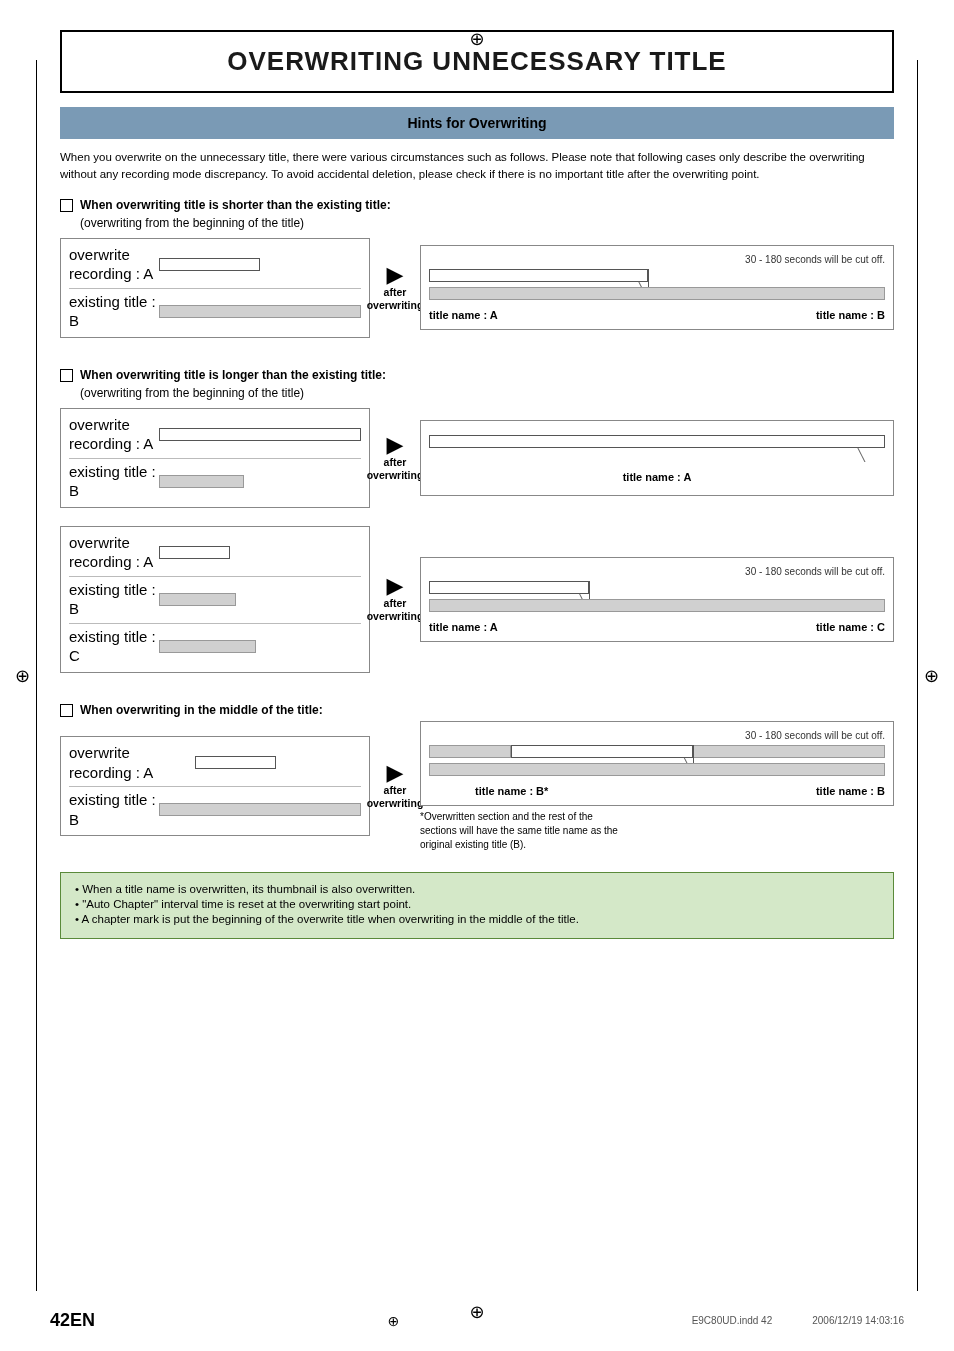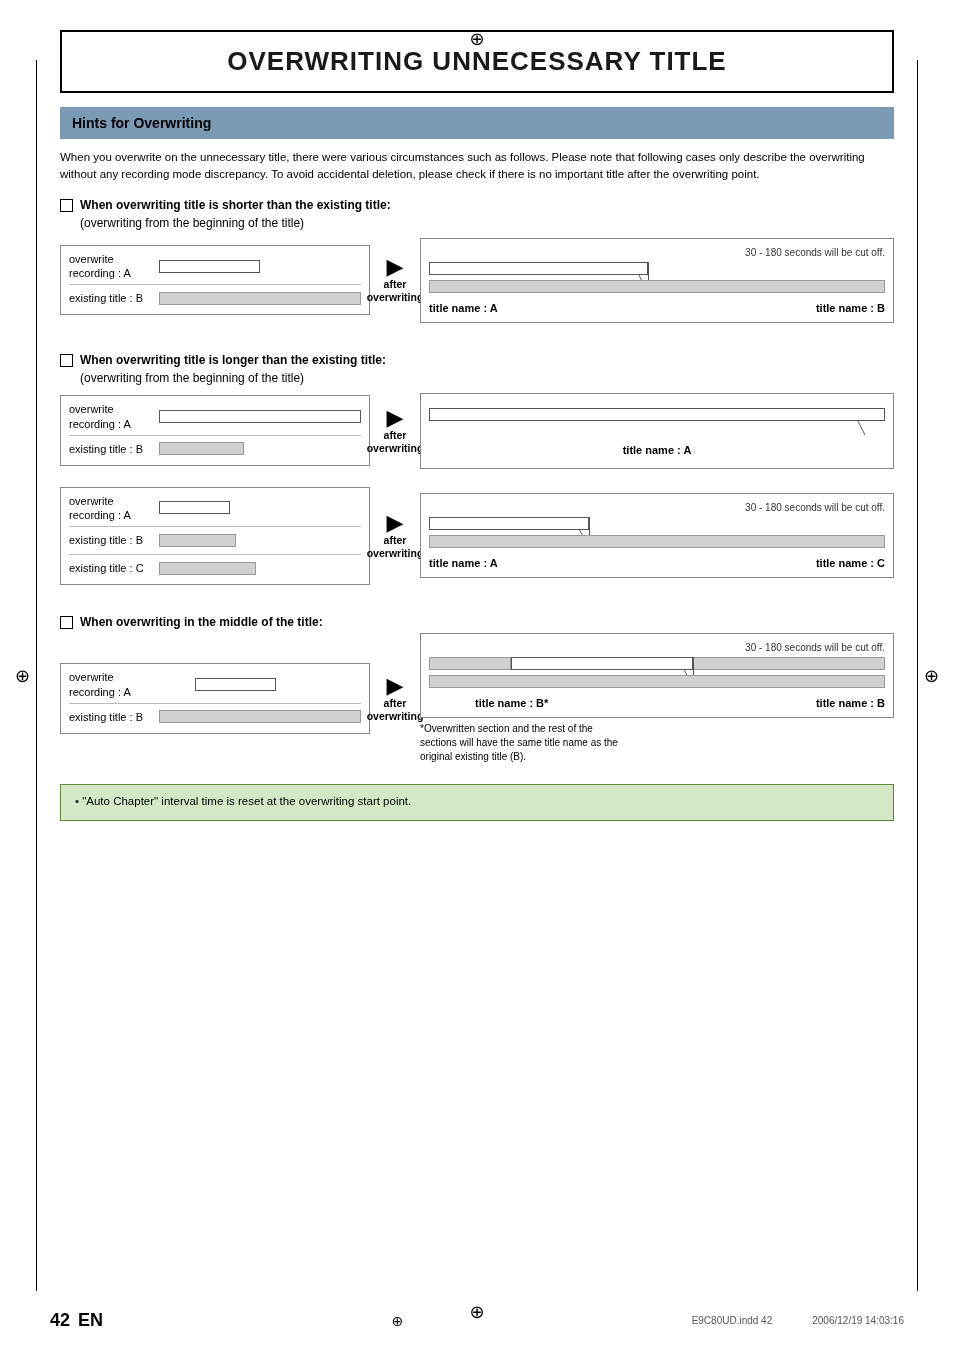--- a/index.html
+++ b/index.html
@@ -62,20 +62,21 @@
     }
 
     
     .section-header {
       background: #7a9ab5;
       padding: 8px 12px;
       font-size: 14px;
       font-weight: bold;
       color: #000;
       margin-bottom: 10px;
+      text-align: center;
     }
 
     
     .intro-text {
       font-size: 11.5px;
       line-height: 1.5;
       margin-bottom: 14px;
     }
 
     
@@ -119,21 +120,21 @@
       background: #fff;
       flex-shrink: 0;
     }
     .diag-row {
       display: flex;
       align-items: center;
       margin-bottom: 4px;
     }
     .diag-row:last-child { margin-bottom: 0; }
     .diag-label {
-      font-size: 11px;
+      font-size: 15px;
       width: 90px;
       flex-shrink: 0;
       line-height: 1.3;
     }
     .diag-bar-container {
       flex: 1;
       display: flex;
       align-items: center;
       height: 20px;
     }
@@ -439,27 +440,29 @@
 
             <div style="position:absolute;bottom:0;left:0;font-size:11px;font-weight:bold;padding-left:46px;">title name : B*</div>
             <div style="position:absolute;bottom:0;right:0;font-size:11px;font-weight:bold;">title name : B</div>
           </div>
         </div>
         <div class="footnote-text">*Overwritten section and the rest of the sections will have the same title name as the original existing title (B).</div>
       </div>
     </div>
 
     <div class="note-section">
+      <div class="note-item">• When a title name is overwritten, its thumbnail is also overwritten.</div>
       <div class="note-item">• "Auto Chapter" interval time is reset at the overwriting start point.</div>
+      <div class="note-item">• A chapter mark is put the beginning of the overwrite title when overwriting in the middle of the title.</div>
     </div>
 
   </div>
 
   <div class="footer">
-    <div style="display:flex;align-items:baseline;gap:8px;">
+    <div style="display:flex;align-items:baseline;">
       <span class="footer-page">42</span>
       <span class="footer-page">EN</span>
     </div>
     <div style="font-size:14px;">⊕</div>
     <div style="display:flex;gap:40px;">
       <span class="footer-filename">E9C80UD.indd  42</span>
       <span class="footer-date">2006/12/19   14:03:16</span>
     </div>
   </div>
 

